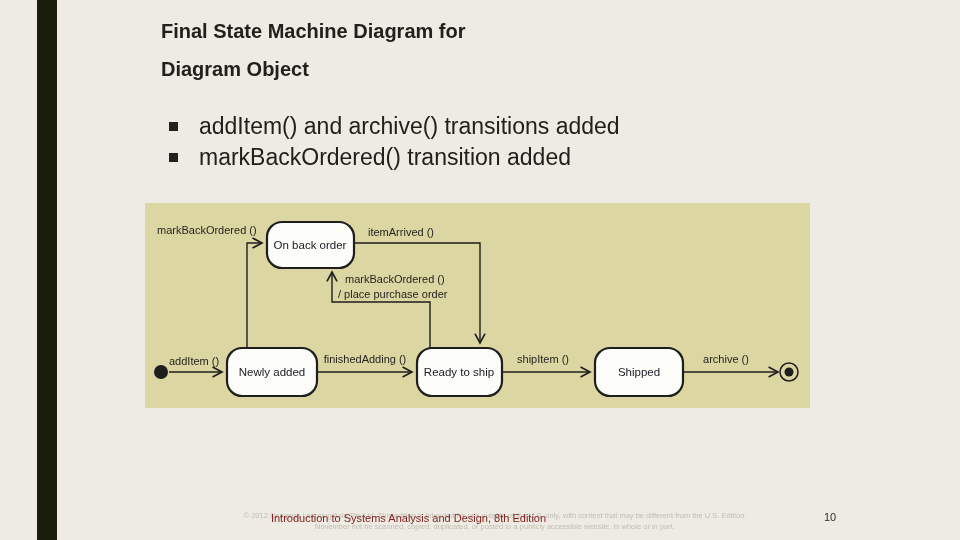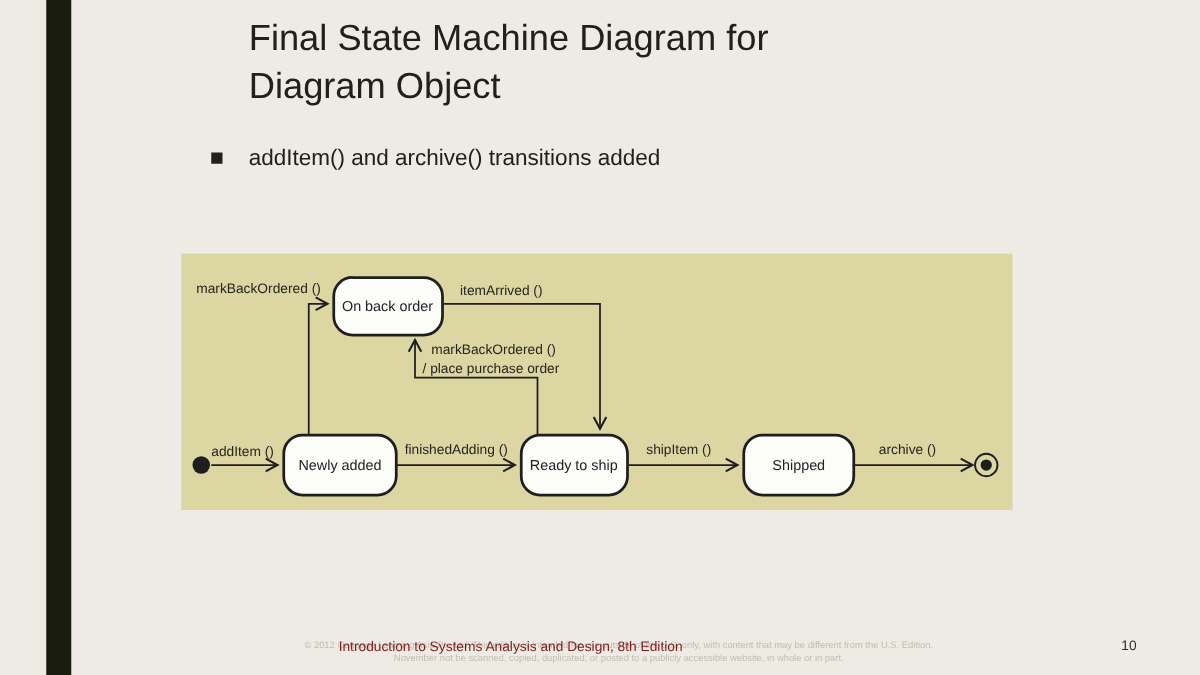--- a/index.html
+++ b/index.html
@@ -9,29 +9,28 @@
     background:var(--slide-background,#edebe3);
     position:relative;
     overflow:hidden;
   }
   .accent-bar {
     position:absolute; left:37px; top:0; width:20px; height:540px;
     background:var(--accent-bar,#1b1c10);
   }
   .title {
     position:absolute; left:161px; top:12px;
-    font-size:29px; line-height:38px; font-weight:400;
+    font-size:20px; line-height:38px; font-weight:700;
     color:var(--title-text,#21201a);
-    margin-left:38px;
   }
   .bullets { position:absolute; left:169px; top:117px; list-style:none; }
   .bullet {
     display:flex; align-items:center; gap:21px;
     height:19px; margin-bottom:12px;
-    font-size:18px; color:var(--title-text,#21201a);
+    font-size:23px; color:var(--title-text,#21201a);
   }
   .sq { width:9px; height:9px; flex:0 0 9px; background:var(--title-text,#21201a); }
   .diagram {
     position:absolute; left:145px; top:203px; width:665px; height:205px;
     background:var(--diagram-background,#dcd6a3);
   }
   .diagram svg { display:block; width:665px; height:205px; }
   svg text.lbl { font-family:"Liberation Sans", sans-serif; font-size:11px; fill:var(--diagram-text,#26251f); }
   svg text.state-lbl { font-family:"Liberation Sans", sans-serif; font-size:11.5px; fill:#20202a; }
   svg .edge { fill:none; stroke:var(--diagram-stroke,#1e1e1e); stroke-width:1.4; }
@@ -42,36 +41,40 @@
   .copyright {
     position:absolute; left:145px; top:511px; width:700px;
     text-align:center; font-size:7.5px; line-height:10.5px;
     color:var(--copyright-text,#c1bdb2);
   }
   .booktitle {
     position:absolute; left:145px; top:512px; width:527px;
     text-align:center; font-size:11px; color:#7f1d1d;
   }
   .pagenum {
-    position:absolute; left:897px; top:511px; width:30px;
+    position:absolute; left:824px; top:511px; width:30px;
     font-size:11px; color:#30302a;
   }
 </style>
 </head>
 <body>
 
 <div class="slide">
   <div class="accent-bar"></div>
 
   <h1 class="title"><span>Final State Machine Diagram for</span><br><span>Diagram Object</span></h1>
 
   <ul class="bullets">
     <li class="bullet">
       <span class="sq"></span>
       <span>addItem() and archive() transitions added</span>
+    </li>
+    <li class="bullet">
+      <span class="sq"></span>
+      <span>markBackOrdered() transition added</span>
     </li>
   </ul>
 
   <div class="diagram">
     <svg viewBox="0 0 665 205">
       <defs>
         <marker id="arrow" viewBox="0 0 10 10" refX="8.5" refY="5" markerWidth="9" markerHeight="9" orient="auto-start-reverse">
           <path d="M1,1 L8.5,5 L1,9" class="arrowhead"></path>
         </marker>
       </defs>

